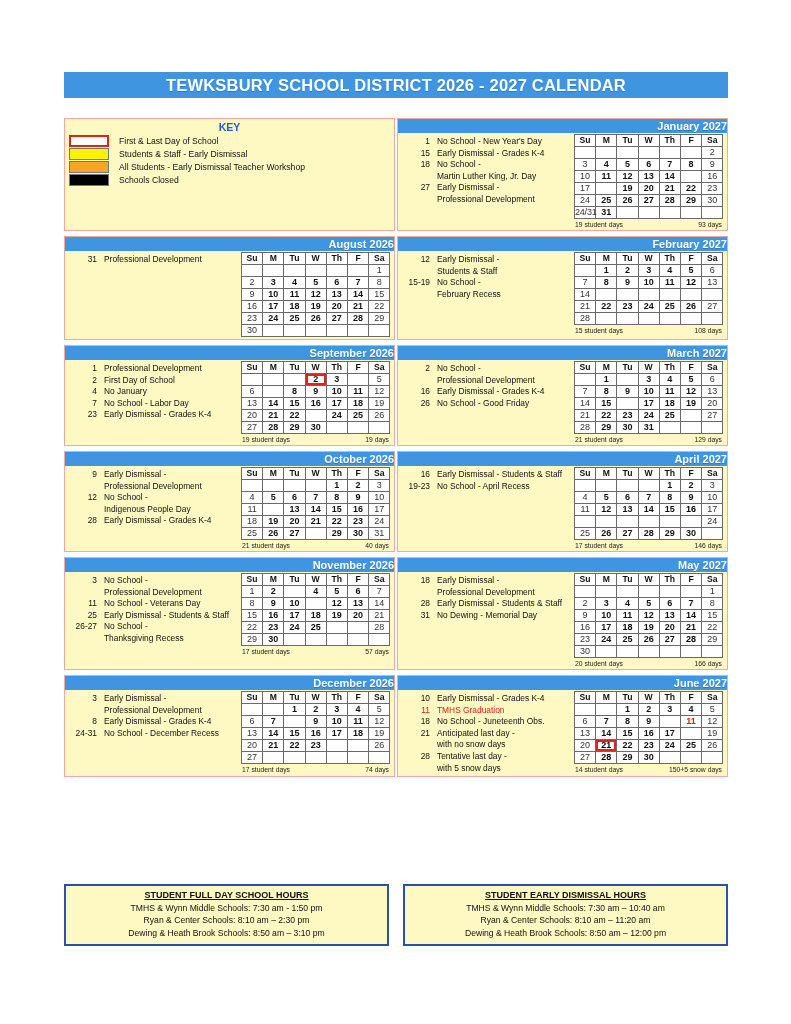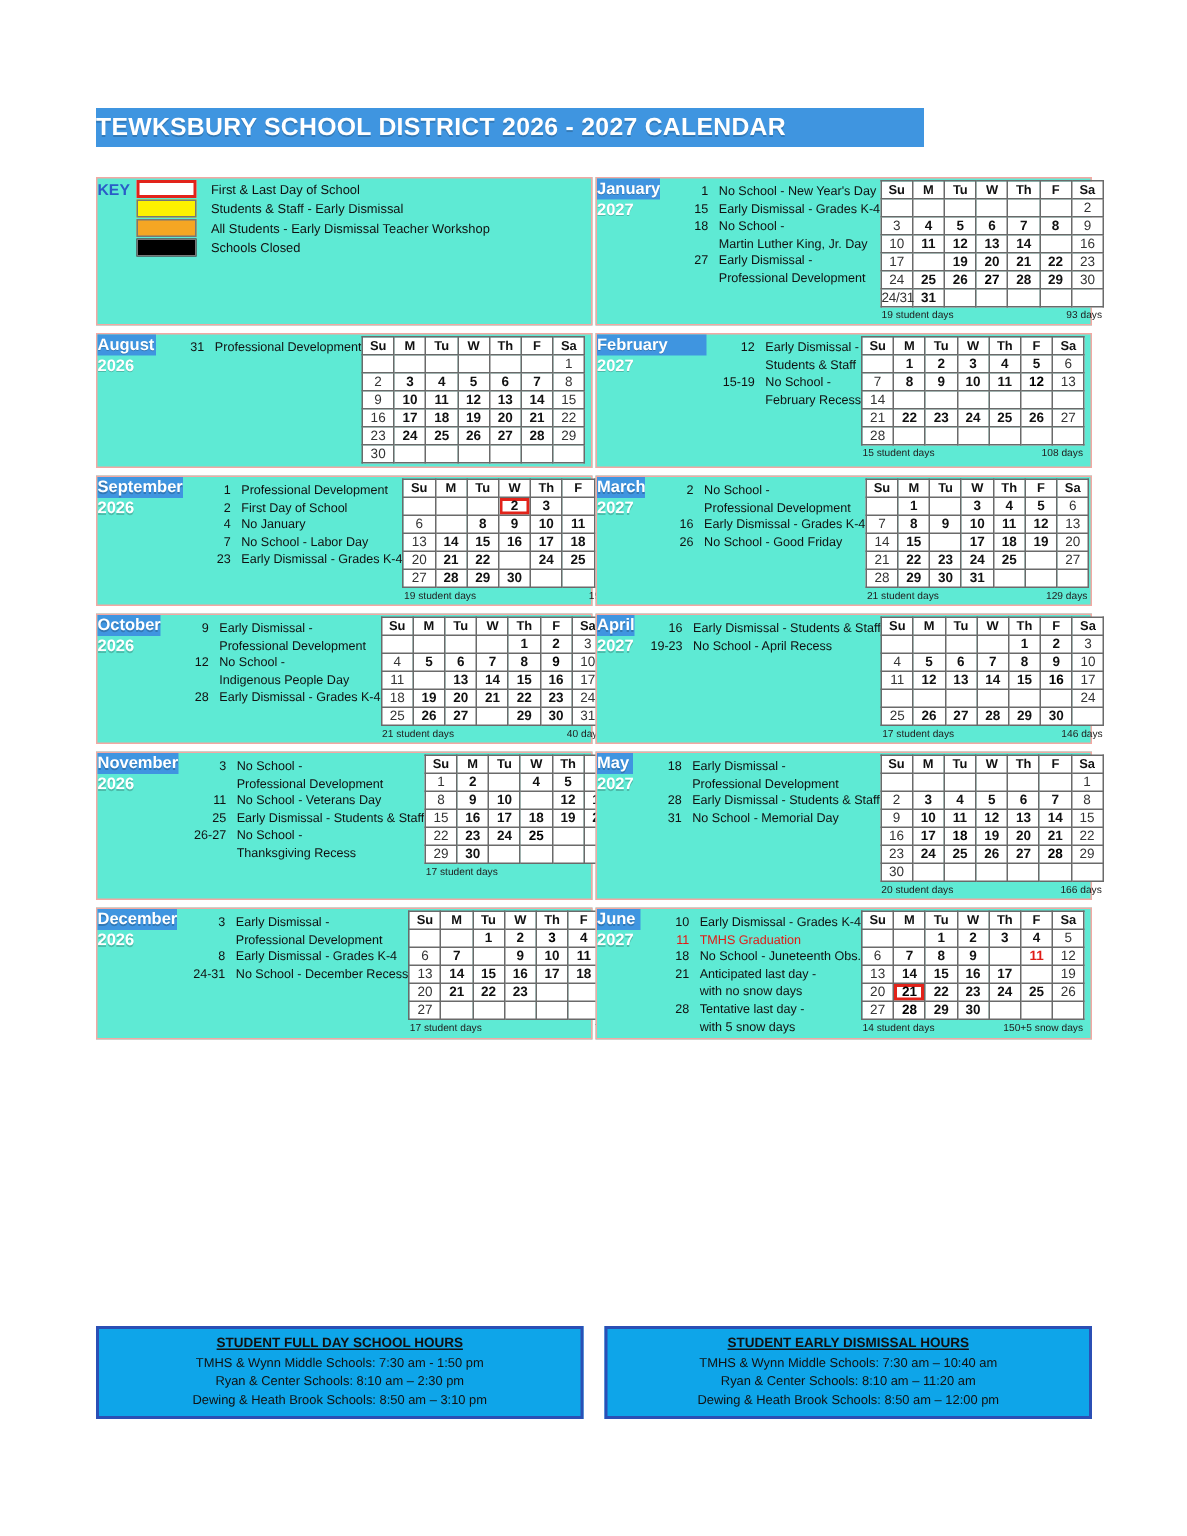--- a/index.html
+++ b/index.html
@@ -7,44 +7,44 @@
     width:791px;height:1024px;
     background:#ffffff;
     font-family:"Liberation Sans", sans-serif;
     color:#111;
     overflow:hidden;
   }
   .page{position:relative;width:791px;height:1024px;box-sizing:border-box;}
 
   
   .title-bar{
-    position:absolute;left:64px;top:72px;width:552px;height:26px;
+    position:absolute;left:64px;top:72px;width:664px;height:26px;
     background:#3f95e0;
-    display:flex;align-items:center;
+    display:flex;align-items:center;justify-content:center;
   }
   .title-bar .t{
     color:#ffffff;font-weight:bold;font-size:16.5px;letter-spacing:.2px;
     text-shadow:0 1px 0 rgba(0,0,0,.18);
     white-space:nowrap;
   }
 
   
   .grid{
     position:absolute;left:64px;top:118px;width:664px;
     display:grid;grid-template-columns:331px 331px;column-gap:2px;row-gap:5px;
   }
   .box{
     border:1px solid #f3a8a3;
-    background:#5eead4;
+    background:#fef9c3;
     box-sizing:border-box;
-    display:flex;flex-direction:row;
+    display:flex;flex-direction:column;
   }
   .box-hd{
     background:#3f95e0;color:#fff;font-weight:bold;font-size:11px;
-    text-align:left;line-height:14px;height:14px;
+    text-align:right;line-height:14px;height:14px;
     text-shadow:0 1px 0 rgba(0,0,0,.2);
   }
   .box-body{display:flex;flex:1;}
   .events{
     flex:1;padding:3px 0 2px 2px;display:flex;flex-direction:column;gap:0px;
     min-width:0;
   }
   .ev{display:flex;font-size:8.4px;line-height:11.6px;white-space:nowrap;}
   .ev .d{width:30px;text-align:right;padding-right:7px;flex:none;}
   .ev .x{flex:1;min-width:0;overflow:hidden;}
@@ -101,21 +101,21 @@
     font-size:6.8px;line-height:9px;padding:1px 1px 0 1px;width:149px;
     box-sizing:border-box;color:#222;
   }
 
   
   .hours-wrap{
     position:absolute;left:64px;top:884px;width:664px;
     display:grid;grid-template-columns:325px 325px;column-gap:14px;
   }
   .hours{
-    border:2px solid #2b4fb5;background:#0ea5e9;
+    border:2px solid #2b4fb5;background:#fef9c3;
     padding:3px 4px 5px 4px;text-align:center;box-sizing:border-box;
   }
   .hours .h{font-size:9px;font-weight:bold;text-decoration:underline;line-height:13px;}
   .hours .l{font-size:8.6px;line-height:12.4px;}
 </style>
 </head>
 <body>
 
 <div class="page">
 
@@ -891,21 +891,21 @@
             <div class="ev cont">
               <span class="d"></span>
               <span class="x">Professional Development</span>
             </div>
             <div class="ev">
               <span class="d">28</span>
               <span class="x">Early Dismissal - Students &amp; Staff</span>
             </div>
             <div class="ev">
               <span class="d">31</span>
-              <span class="x">No School - Memorial Day</span>
+              <span class="x">No Dewing - Memorial Day</span>
             </div>
           </div>
           <div class="cal">
             <table class="mini">
               <thead>
                 <tr>
                   <th>Su</th>
                   <th>M</th>
                   <th>Tu</th>
                   <th>W</th>

